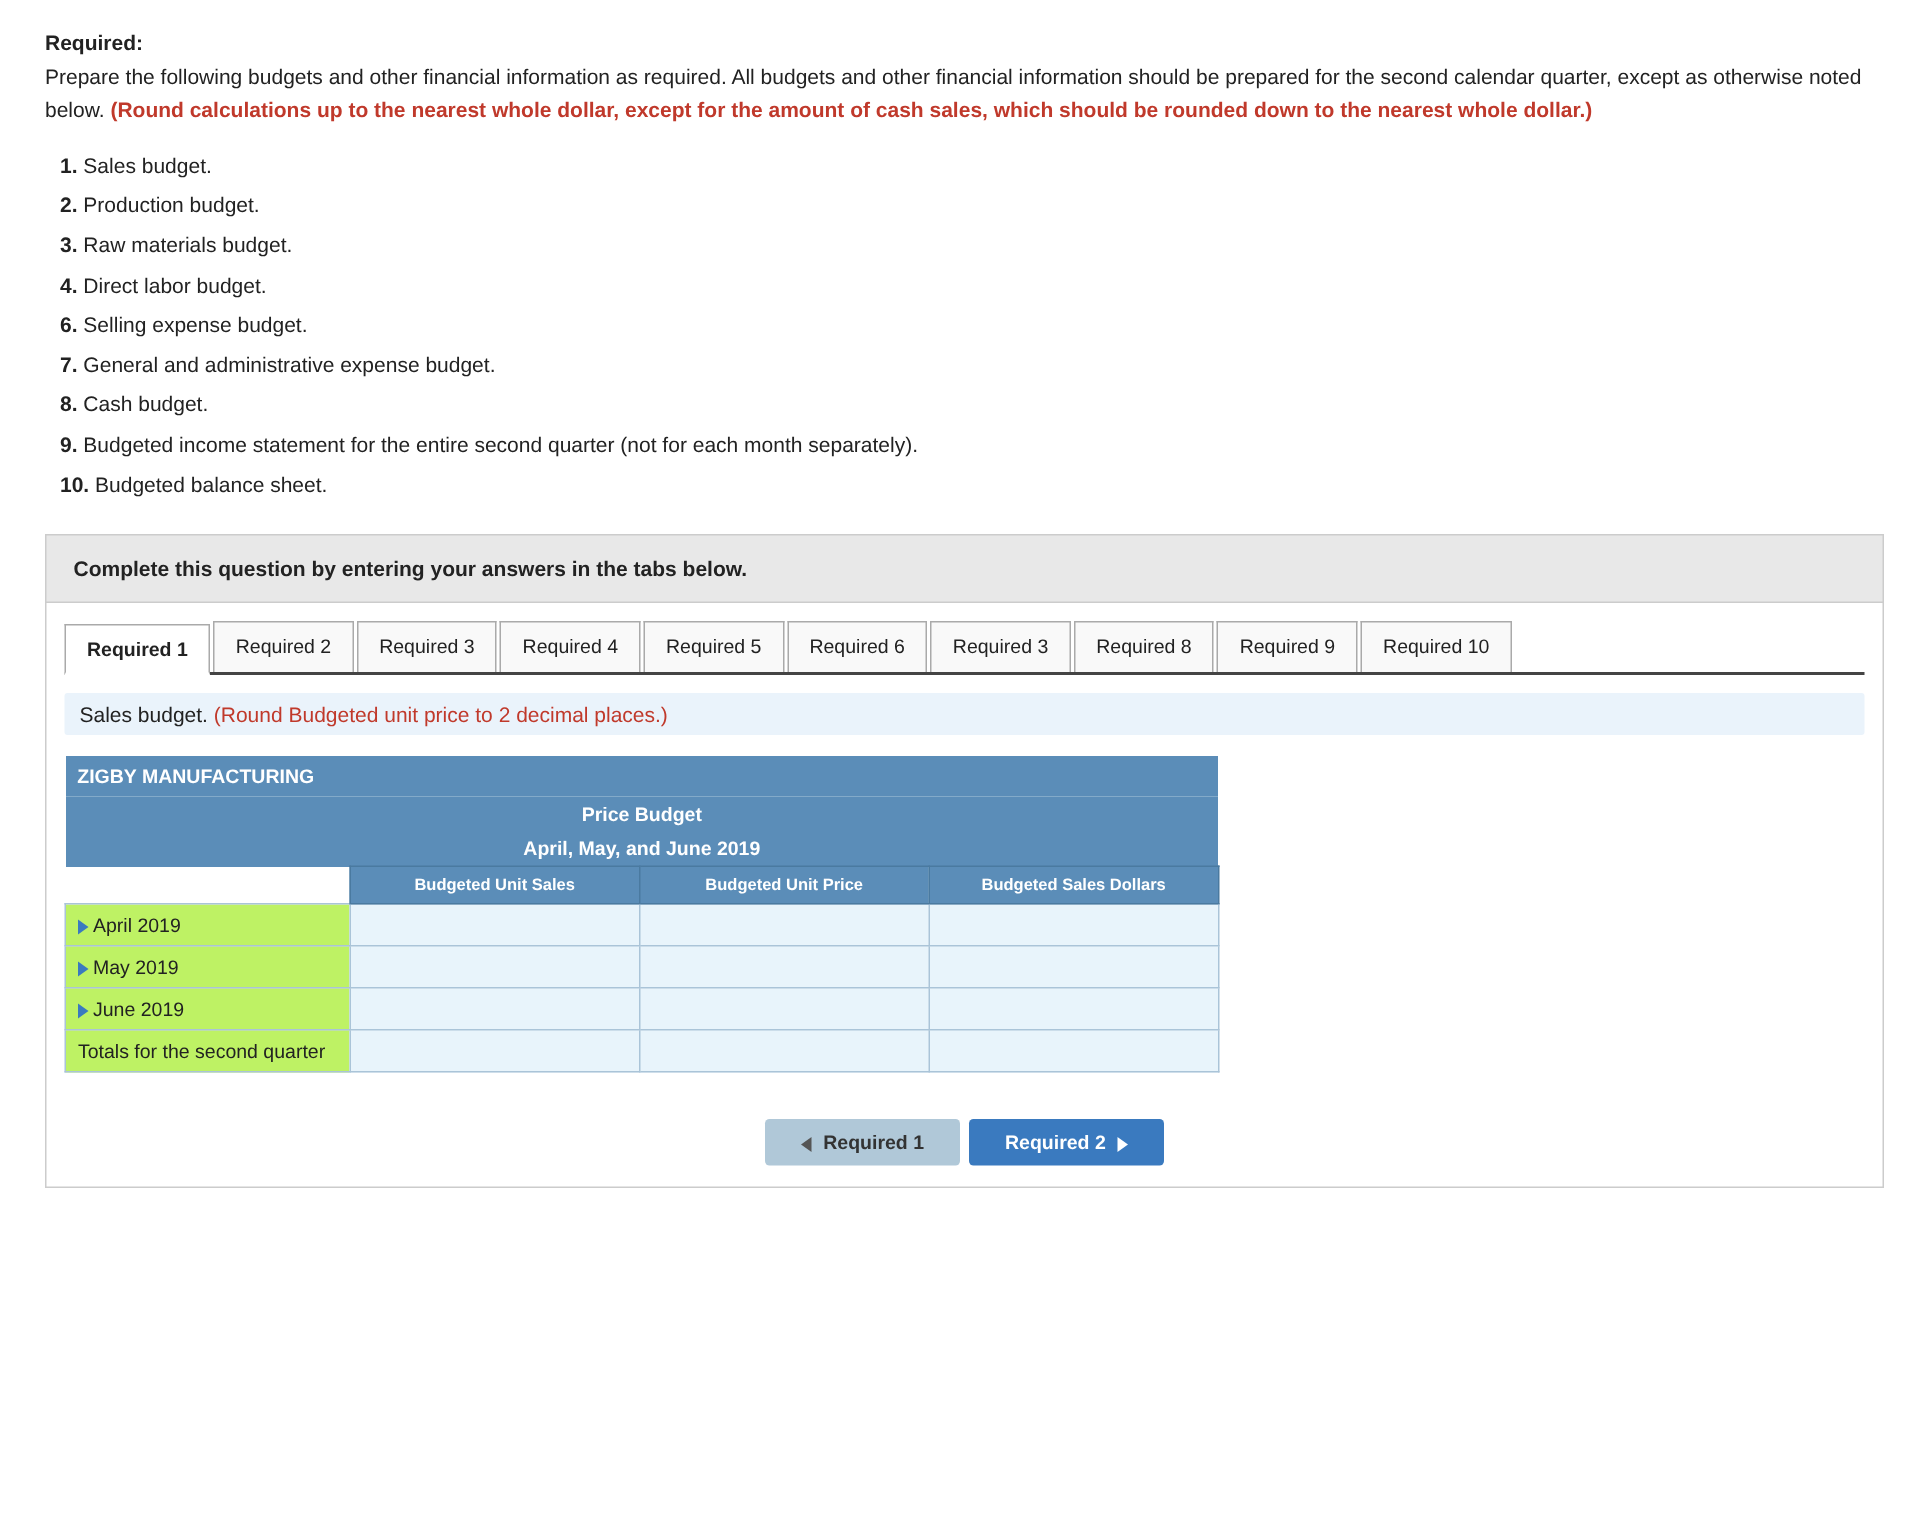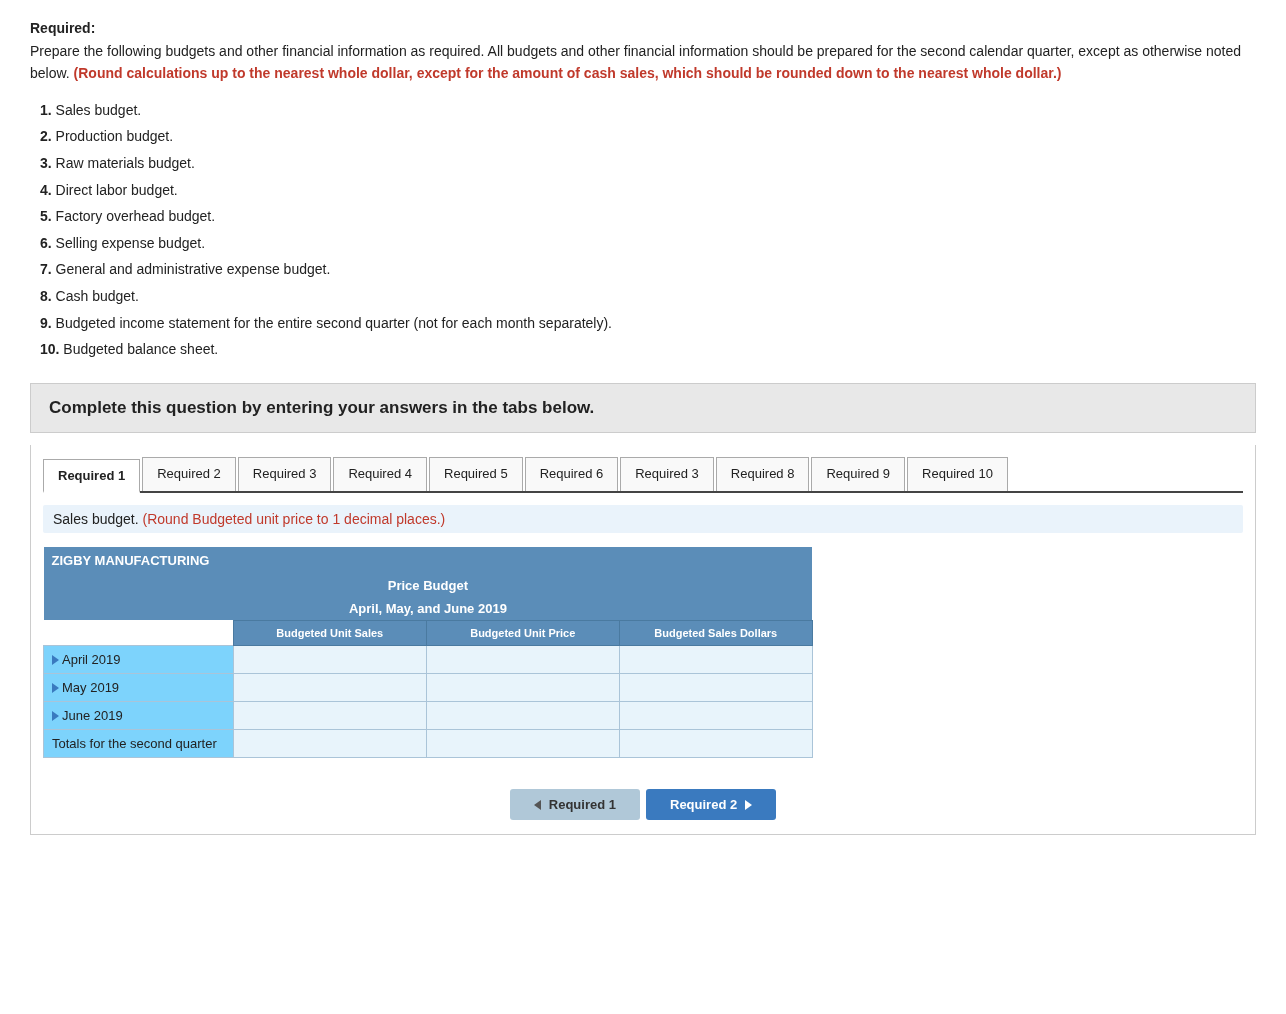--- a/index.html
+++ b/index.html
@@ -33,22 +33,22 @@
     }
     .numbered-list li span.num {
       font-weight: bold;
     }
 
     .gray-banner {
       background: #e8e8e8;
       border: 1px solid #ccc;
       padding: 14px 18px;
       font-weight: bold;
-      font-size: 17px;
-      margin-bottom: 12px;
+      font-size: 14px;
+      margin-bottom: 0;
     }
 
     .tabs-container {
       border: 1px solid #ccc;
       border-top: none;
       padding: 12px 12px 0 12px;
       background: #fff;
     }
     .tabs-row {
       display: flex;
@@ -134,21 +134,21 @@
       border: none;
     }
     .budget-table tbody tr td {
       border: 1px solid #aac4d8;
       padding: 6px 8px;
       font-size: 13px;
     }
     .budget-table tbody tr td:first-child {
       border-left: 1px solid #aac4d8;
       border-right: 1px solid #aac4d8;
-      background: #7dd3fc;
+      background: #bef264;
       padding-right: 16px;
       margin-top: 24px;
     }
     .budget-table tbody tr td.input-cell {
       background: #e8f4fb;
       min-width: 100px;
     }
     .budget-table tbody tr td.input-cell input {
       width: 100%;
       border: none;
@@ -215,21 +215,20 @@
 <p class="intro-text">
   <span>Prepare the following budgets and other financial information as required. All budgets and other financial information should be prepared for the second calendar quarter, except as otherwise noted below.</span>
   <span class="highlight-red">(Round calculations up to the nearest whole dollar, except for the amount of cash sales, which should be rounded down to the nearest whole dollar.)</span>
 </p>
 
 <ul class="numbered-list">
 <li><span class="num">1.</span> Sales budget.</li>
     <li><span class="num">2.</span> Production budget.</li>
     <li><span class="num">3.</span> Raw materials budget.</li>
     <li><span class="num">4.</span> Direct labor budget.</li>
-    <li><span class="num">5.</span> Factory overhead budget.</li>
     <li><span class="num">6.</span> Selling expense budget.</li>
     <li><span class="num">7.</span> General and administrative expense budget.</li>
     <li><span class="num">8.</span> Cash budget.</li>
     <li><span class="num">9.</span> Budgeted income statement for the entire second quarter (not for each month separately).</li>
     <li><span class="num">10.</span> Budgeted balance sheet.</li>
   </ul>
 
 <div class="gray-banner">Complete this question by entering your answers in the tabs below.</div>
 
 <div class="tabs-container">
@@ -242,21 +241,21 @@
       <div class="tab">Required 6</div>
       <div class="tab">Required 3</div>
       <div class="tab">Required 8</div>
       <div class="tab">Required 9</div>
       <div class="tab">Required 10</div>
     </div>
 
   
   <div class="sales-budget-note">
     <span class="note-normal">Sales budget.</span>
-    <span class="note-red">(Round Budgeted unit price to 1 decimal places.)</span>
+    <span class="note-red">(Round Budgeted unit price to 2 decimal places.)</span>
   </div>
 
   
   <div class="table-wrapper">
     <table class="budget-table">
       <thead>
         <tr class="header-row-company">
           <td colspan="4">ZIGBY MANUFACTURING</td>
         </tr>
         <tr class="header-row-title">

